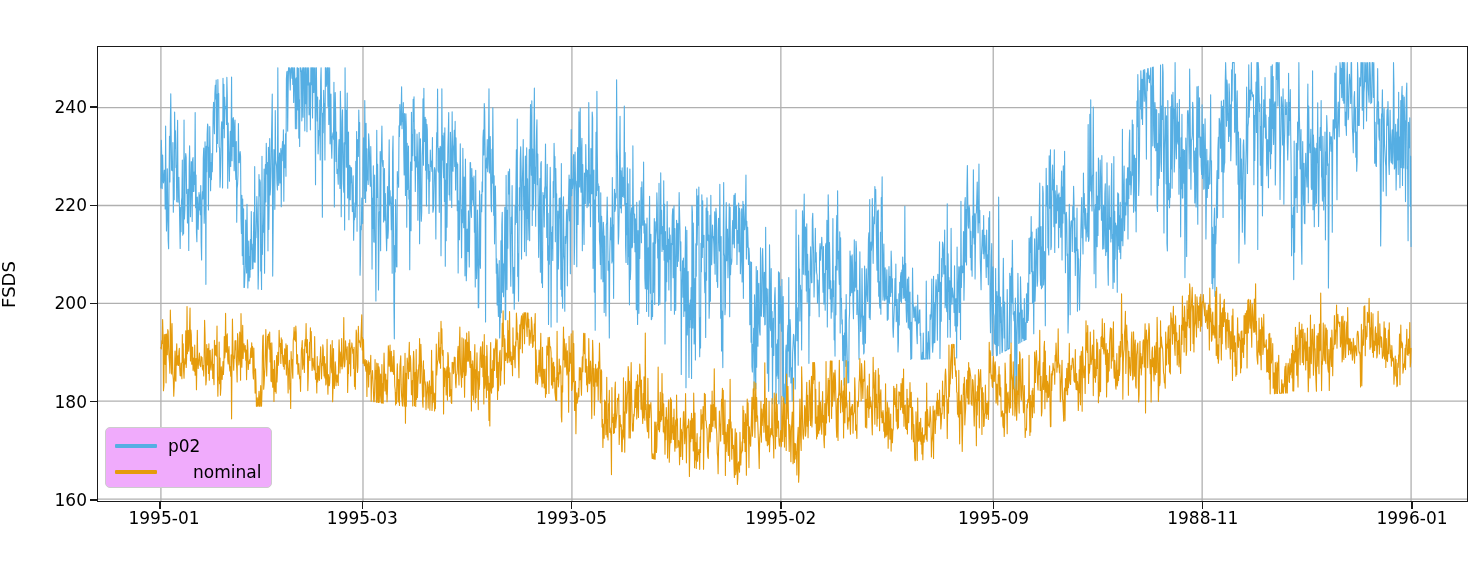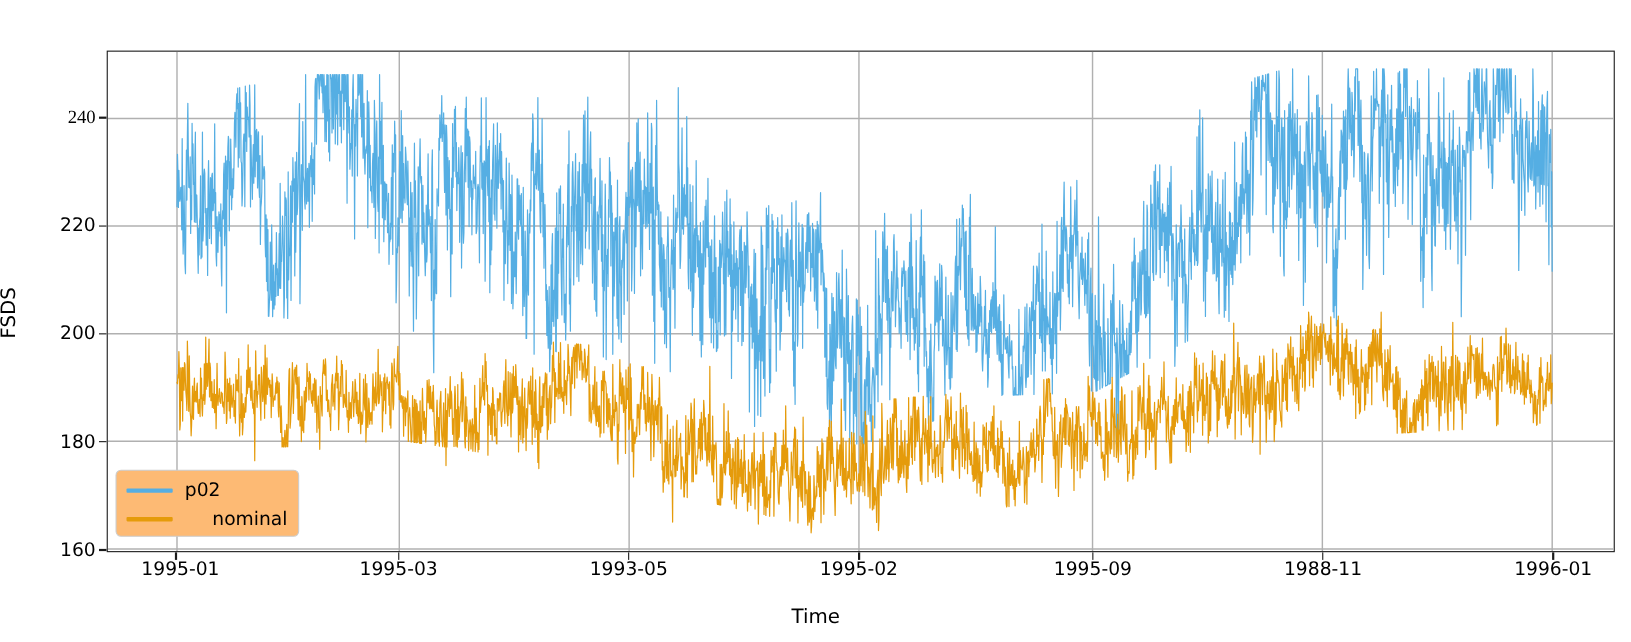--- a/index.html
+++ b/index.html
@@ -101,21 +101,21 @@
     font-size: 18px;
     color: #000000;
   }
   #legend {
     position: absolute;
     left: 105px;
     top: 427px;
     width: 167px;
     height: 61px;
     box-sizing: border-box;
-    background: #fdba74;
+    background: #f0abfc;
     border: 1px solid #cccccc;
     border-radius: 5px;
   }
   .legend-row {
     position: absolute;
     left: 9px;
     height: 26px;
     display: flex;
     align-items: center;
   }
@@ -132,28 +132,27 @@
     white-space: nowrap;
   }
 </style>
 </head>
 <body>
 
 <div id="figure">
 
 
   <div id="ylabel">FSDS</div>
-  <div id="xlabel">Time</div>
 
   <div id="ytick-labels">
       <div class="ytick-label" style="top: 500.034px; text-align: center;">160</div>
       <div class="ytick-label" style="top: 401.759px;">180</div>
       <div class="ytick-label" style="top: 303.483px;">200</div>
       <div class="ytick-label" style="top: 205.207px;">220</div>
-      <div class="ytick-label" style="top: 106.931px; font-family: Liberation Serif, serif;">240</div>
+      <div class="ytick-label" style="top: 106.931px;">240</div>
     </div>
   <div id="xtick-labels-host">
       <div class="xtick-label" style="left: 164px;">1995-01</div>
       <div class="xtick-label" style="left: 362.378px;">1995-03</div>
       <div class="xtick-label" style="left: 571.616px;">1993-05</div>
       <div class="xtick-label" style="left: 780.855px;">1995-02</div>
       <div class="xtick-label" style="left: 993.523px;">1995-09</div>
       <div class="xtick-label" style="left: 1202.76px;">1988-11</div>
       <div class="xtick-label" style="left: 1412px; text-align: center;">1996-01</div>
     </div>

